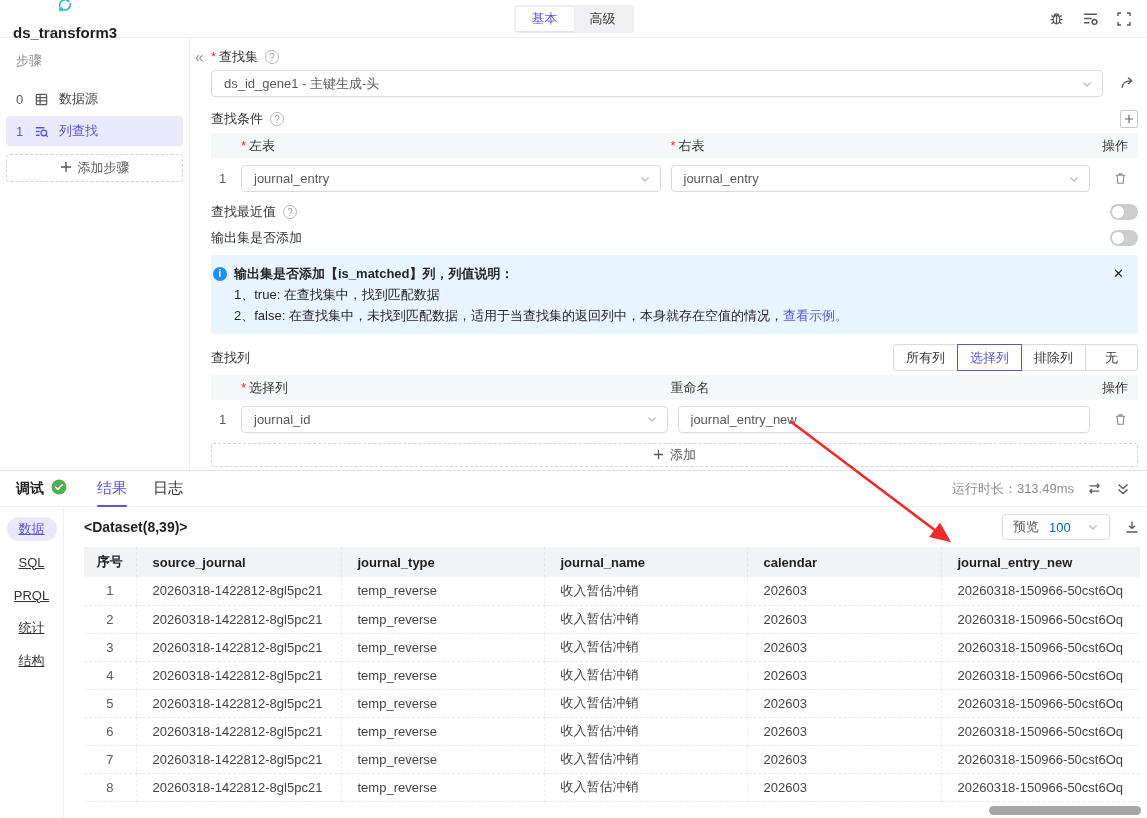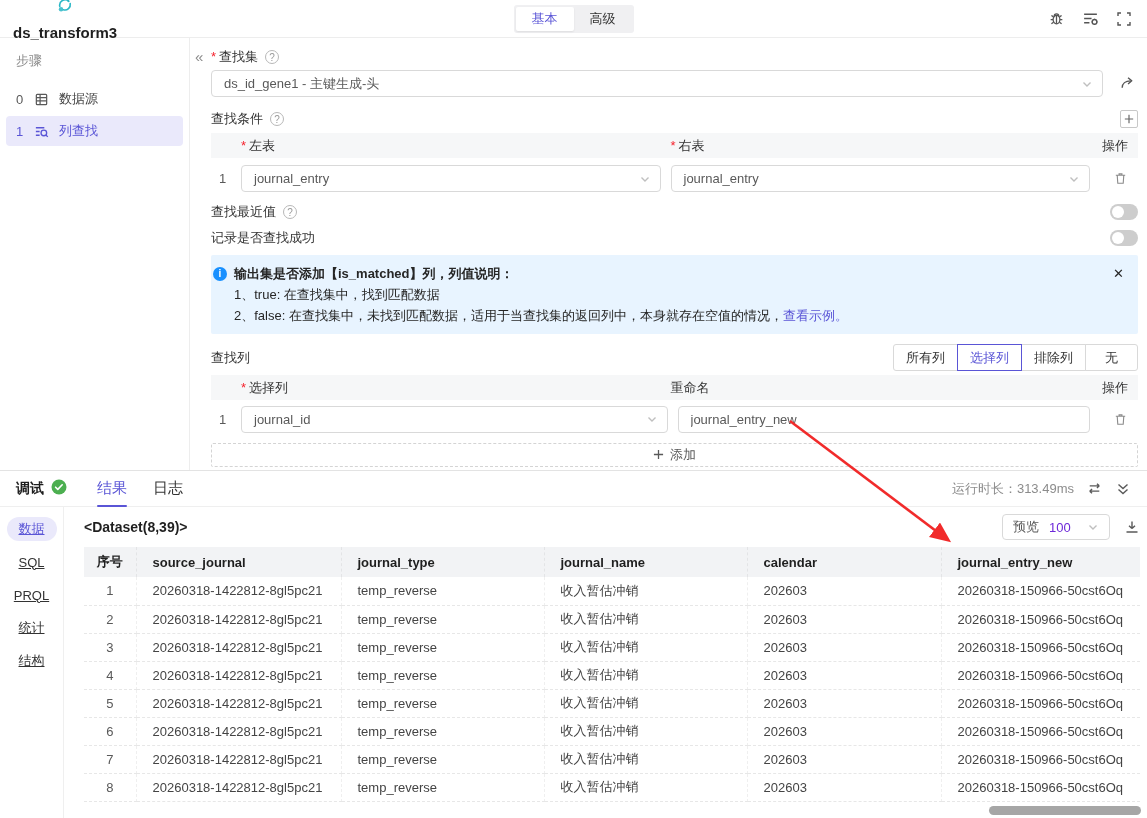--- a/index.html
+++ b/index.html
@@ -92,21 +92,21 @@
   .debug-body{flex:1;display:flex;min-height:0;}
   .side-tabs{flex:0 0 64px;border-right:1px solid #efefef;padding-top:10px;}
   .side-tab{width:50px;height:24px;margin:0 auto 9px auto;display:flex;align-items:center;justify-content:center;color:#333;font-size:13px;cursor:pointer;border-radius:12px;text-decoration:underline;}
   .side-tab.active{background:var(--accent-bg);color:var(--accent);}
   .result-area{flex:1;min-width:0;padding:0 7px 0 20px;position:relative;}
   .meta-row{height:40px;display:flex;align-items:center;}
   .dataset-label{font-weight:bold;font-size:14px;color:#1f1f1f;}
   .meta-right{margin-left:auto;display:flex;align-items:center;gap:14px;}
   .preview-sel{height:26px;border:1px solid var(--input-border);border-radius:4px;display:flex;align-items:center;gap:10px;padding:5px 10px;cursor:pointer;}
   .preview-sel .p-lbl{color:#595959;}
-  .preview-sel .p-val{color:#6d28d9;min-width:28px;}
+  .preview-sel .p-val{color:#0369a1;min-width:28px;}
   table.results{width:100%;border-collapse:collapse;table-layout:fixed;}
   table.results th{background:#f2f3f5;height:30px;font-size:13px;font-weight:bold;color:#1f1f1f;text-align:left;padding:0 0 0 16px;border-right:1px dashed #e3e4e6;}
   table.results th:last-child{border-right:none;}
   table.results th.idx{text-align:center;padding:0;}
   table.results td{height:28px;font-size:13px;color:#444;padding:0 0 0 16px;border-bottom:1px dashed #e7e7e7;border-right:1px dashed #efefef;white-space:nowrap;overflow:hidden;}
   table.results td:last-child{border-right:none;}
   table.results td.idx{text-align:center;padding:0;color:#595959;}
   .hscroll{position:absolute;right:6px;bottom:3px;width:152px;height:9px;background:#a6a6a6;border-radius:5px;}
 
   
@@ -174,20 +174,28 @@
       <span class="num">1</span>
       <span>
         <svg width="15" height="15" viewBox="0 0 16 16" fill="none" stroke="#5a55d6" stroke-width="1.4">
           <path d="M2 4h9M2 8h4M2 12h4"></path>
           <circle cx="10.5" cy="9.5" r="3"></circle>
           <path d="M12.7 11.7l2 2"></path>
         </svg>
       </span>
       <span>列查找</span>
     </div>
+    <div class="add-step">
+      <span>
+        <svg width="12" height="12" viewBox="0 0 12 12" stroke="#595959" stroke-width="1.4">
+            <path d="M6 1v10M1 6h10"></path>
+          </svg>
+      </span>
+      <span>添加步骤</span>
+    </div>
   </div>
 
   <div class="main">
     <span class="collapse">«</span>
 
     <div class="lbl-row">
       <span class="req">查找集</span>
       <span class="help"></span>
     </div>
     <div class="select-row">
@@ -255,21 +263,21 @@
 
     <div class="between toggle-row">
       <div class="lbl-row">
         <span>查找最近值</span>
         <span class="help"></span>
       </div>
       <span class="toggle"></span>
     </div>
     <div class="between toggle-row">
       <div class="lbl-row">
-        <span>记录是否查找成功</span>
+        <span>输出集是否添加</span>
       </div>
       <span class="toggle"></span>
     </div>
 
     <div class="info-box">
       <div class="info-title">
         <span class="info-i"></span>
         <span>输出集是否添加【is_matched】列，列值说明：</span>
       </div>
       <div class="info-line">1、true: 在查找集中，找到匹配数据</div>

